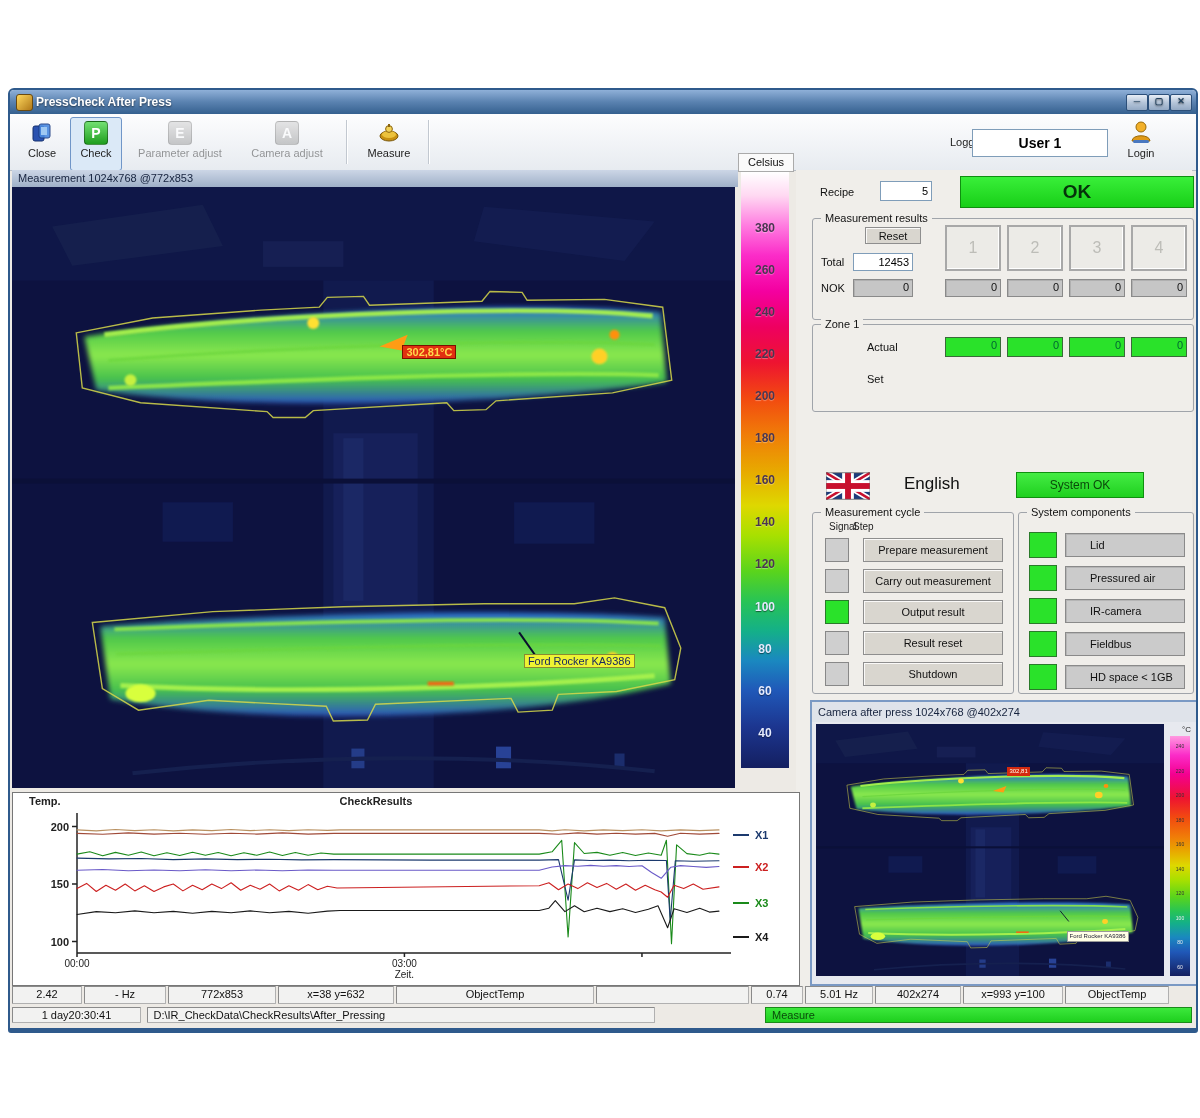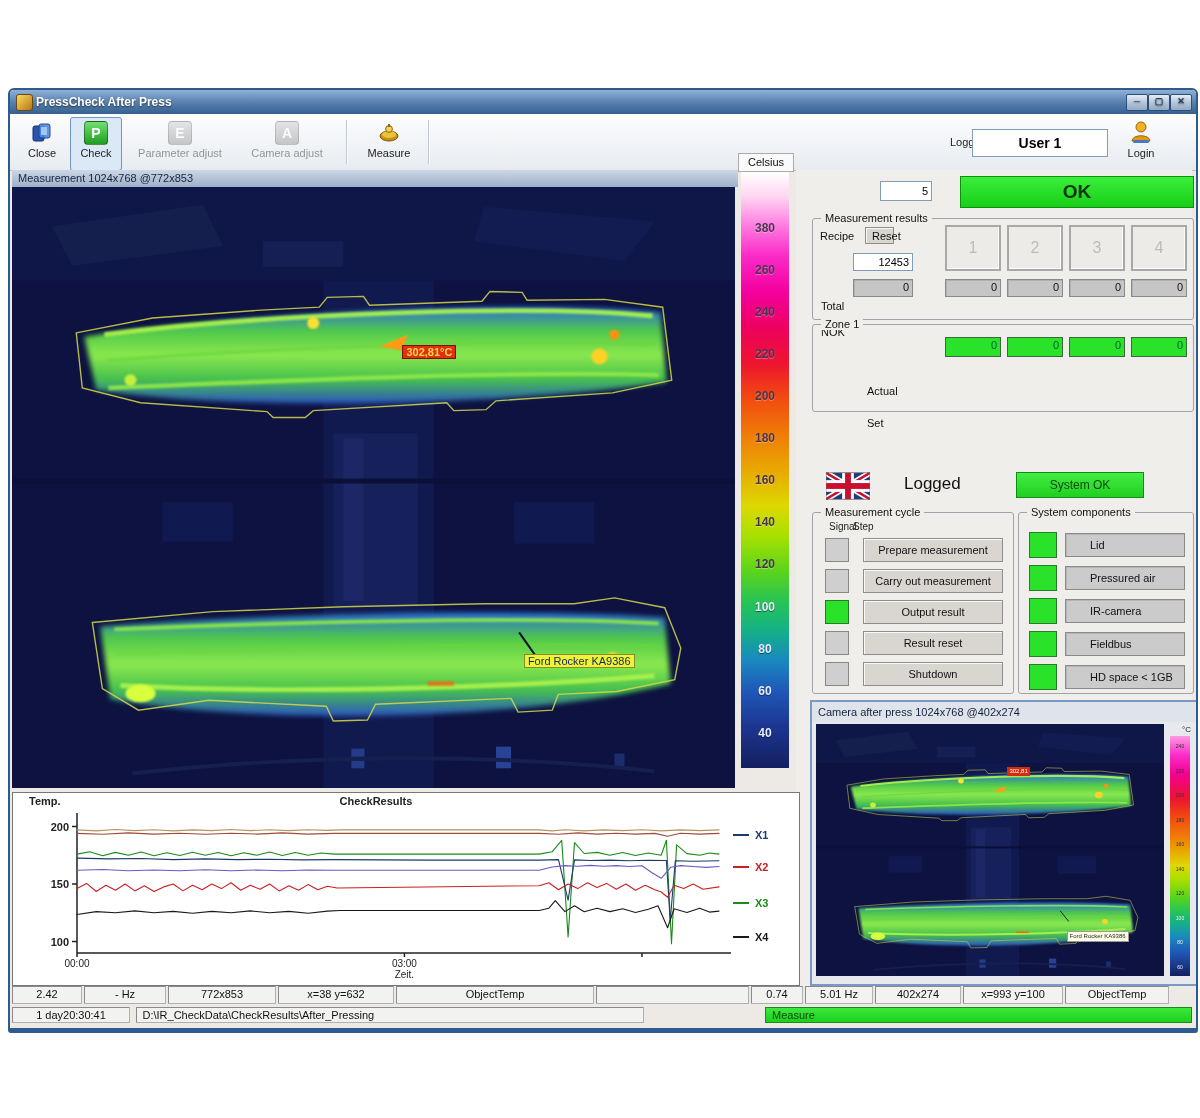--- a/index.html
+++ b/index.html
@@ -58,21 +58,21 @@
     background:linear-gradient(#ffffff 0%,#ffd8f2 4%,#ff7ce0 9%,#fb2cc8 14%,#f400a0 20%,
       #ee0060 26%,#ee1430 32%,#f24a10 38%,#f07c08 44%,#e8a800 50%,#ded800 56%,#a8e000 61%,
       #5ad41c 67%,#28c455 72%,#14b088 77%,#1a88c0 82%,#2058b8 87%,#1c3690 93%,#141f60 100%);}
   .cs-tick{position:absolute;left:0;width:100%;text-align:center;font-size:12px;font-weight:bold;
            color:#4a3550;text-shadow:0 1px 1px rgba(255,255,255,.35);}
   .cs-tick.light{color:#e6ecff;text-shadow:0 1px 1px rgba(0,0,0,.5);}
 
   
   .rpanel{position:absolute;left:786px;top:80px;width:396px;height:816px;background:#f0eeea;}
   .rp{position:absolute;left:14px;top:2px;width:382px;height:812px;}
-  .lbl{position:absolute;font-size:11px;color:#111;margin-top:44px;}
+  .lbl{position:absolute;font-size:11px;color:#111;}
   .f-white{position:absolute;border:1px solid #7f9db9;background:#fff;font-size:11px;
            text-align:right;padding:1px 3px;box-sizing:border-box;font-family:"Liberation Sans",sans-serif;}
   .f-gray{position:absolute;border:1px solid #8a8a8a;background:#c6c6c6;font-size:11px;
           text-align:right;padding:1px 3px;box-sizing:border-box;box-shadow:inset 1px 1px 0 #b0b0b0;}
   .ok-banner{position:absolute;background:linear-gradient(#39ef39,#18cf18);border:1px solid #0f8f0f;
              font-size:19px;font-weight:bold;color:#05330a;display:flex;align-items:center;justify-content:center;}
   .group{position:absolute;border:1px solid #a0a4aa;border-radius:3px;}
   .gtitle{position:absolute;top:-7px;left:8px;background:#f0eeea;padding:0 4px;font-size:11px;color:#111;}
   .btn{background:#d9d6cf;border:1px solid #8e8e8e;box-shadow:inset 1px 1px 0 rgba(255,255,255,.85);
        font-size:11px;text-align:center;color:#111;font-family:"Liberation Sans",sans-serif;}
@@ -274,21 +274,21 @@
   </div>
 
   <div class="rpanel">
   <div class="rp">
     <span class="lbl" style="left:10px;top:14px">Recipe</span>
     <input class="f-white" style="left: 70px; top: 9px; width: 52px; height: 20px;" readonly="" value="5">
     <div class="ok-banner" style="left:150px;top:4px;width:232px;height:30px">OK</div>
 
     <div class="group" style="left:2px;top:46px;width:380px;height:100px">
       <span class="gtitle">Measurement results</span>
-      <button class="btn" style="position:absolute;left:52px;top:8px;width:29px;height:17px">Reset</button>
+      <button class="btn" style="position:absolute;left:52px;top:8px;width:56px;height:17px">Reset</button>
       <span class="lbl" style="left:8px;top:37px">Total</span>
       <input class="f-white" style="left: 40px; top: 34px; width: 60px; height: 18px;" readonly="" value="12453">
       <span class="lbl" style="left:8px;top:63px">NOK</span>
       <div class="f-gray" style="left:40px;top:60px;width:60px;height:18px">0</div>
       <div class="slotgrid" id="slots" style="left:132px;top:6px;right:6px;height:46px">
               <div class="slot">
                 <div class="slot-num">1</div>
               </div>
               <div class="slot">
                 <div class="slot-num">2</div>
@@ -323,21 +323,21 @@
     <svg class="abs" style="left:16px;top:300px" width="44" height="28" viewBox="0 0 60 36">
       <rect width="60" height="36" fill="#1e3c7a"></rect>
       <path d="M0,0 L60,36 M60,0 L0,36" stroke="#fff" stroke-width="8"></path>
       <path d="M0,0 L60,36 M60,0 L0,36" stroke="#c8102e" stroke-width="3.5"></path>
       <rect x="22" width="16" height="36" fill="#fff"></rect>
             <rect y="10" width="60" height="16" fill="#fff"></rect>
       <rect x="26" width="8" height="36" fill="#c8102e"></rect>
             <rect y="14" width="60" height="8" fill="#c8102e"></rect>
       <rect width="60" height="36" fill="none" stroke="#666" stroke-width="1"></rect>
     </svg>
-    <span class="engname" style="left:94px;top:302px">Logged</span>
+    <span class="engname" style="left:94px;top:302px">English</span>
     <div class="sysok" style="left:206px;top:300px;width:126px;height:24px">System OK</div>
 
     <div class="group" style="left:2px;top:340px;width:200px;height:180px">
       <span class="gtitle">Measurement cycle</span>
       <span class="cyc-head" style="left:16px;top:8px">Signal</span>
       <span class="cyc-head" style="left:40px;top:8px">Step</span>
       <div id="cycle-rows" style="position:absolute;left:0;top:18px;right:0">
               <div class="cycrow">
                 <div class="sigbox"></div>
                 <div class="btn stepbtn">Prepare measurement</div>
@@ -444,19 +444,19 @@
           <text x="742" y="64" font-size="11" font-weight="bold" font-family="Liberation Sans, sans-serif" fill="#cc2020">X2</text>
           <line x1="720" y1="96" x2="736" y2="96" stroke="#1a8a1a" stroke-width="2"></line>
           <text x="742" y="100" font-size="11" font-weight="bold" font-family="Liberation Sans, sans-serif" fill="#1a8a1a">X3</text>
           <line x1="720" y1="130" x2="736" y2="130" stroke="#1a1a1a" stroke-width="2"></line>
           <text x="742" y="134" font-size="11" font-weight="bold" font-family="Liberation Sans, sans-serif" fill="#1a1a1a">X4</text>
         </svg>
   </div>
 
   <div class="statusrow" style="top:896px" id="status1"><span class="seg" style="width: 70px;">2.42</span><span class="seg" style="width: 82px;">- Hz</span><span class="seg" style="width: 108px;">772x853</span><span class="seg" style="width: 116px;">x=38 y=632</span><span class="seg" style="width: 198px;">ObjectTemp</span><span class="seg" style="width: 153px;"></span><span class="seg" style="width: 52px;">0.74</span><span class="seg" style="width: 68px;">5.01 Hz</span><span class="seg" style="width: 86px;">402x274</span><span class="seg" style="width: 100px;">x=993 y=100</span><span class="seg" style="width: 104px;">ObjectTemp</span></div>
   <div class="statusrow" style="top:917px;height:17px" id="status2">
-    <span class="seg" id="seg-uptime" style="width:118px;height:16px">1 day20:30:41</span>
+    <span class="seg" id="seg-uptime" style="width:129px;height:16px">1 day20:30:41</span>
     <span class="seg left" id="seg-path" style="width:508px;height:16px">D:\IR_CheckData\CheckResults\After_Pressing</span>
     <span class="measure-seg">Measure</span>
   </div>
 
 </div>
 </div>
 
 </body></html>

